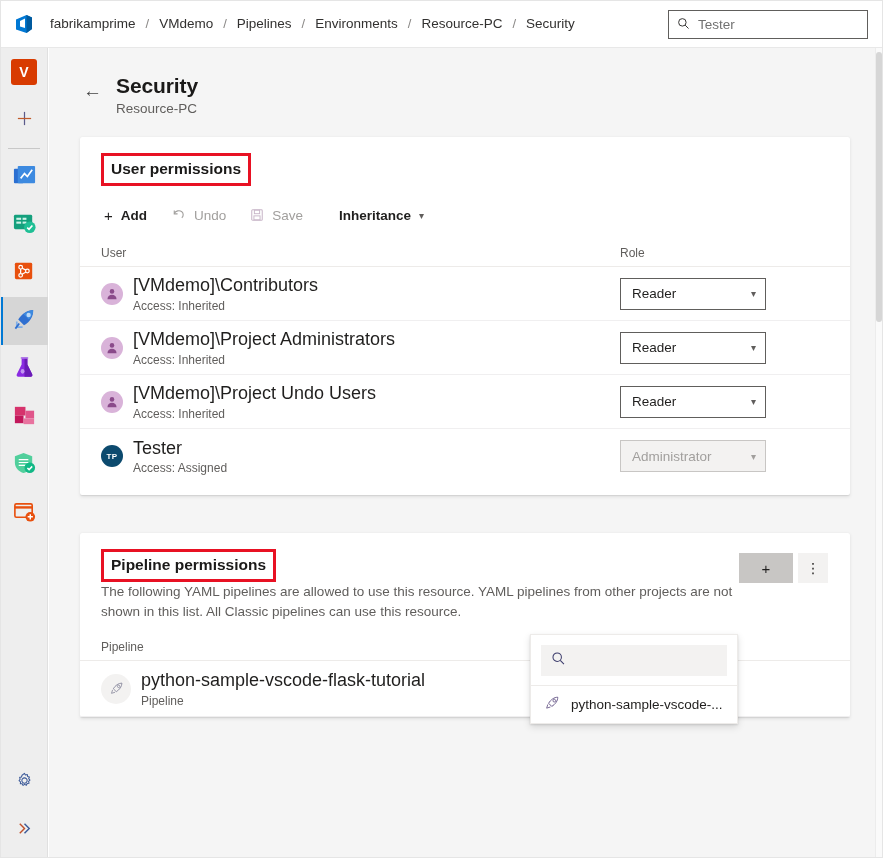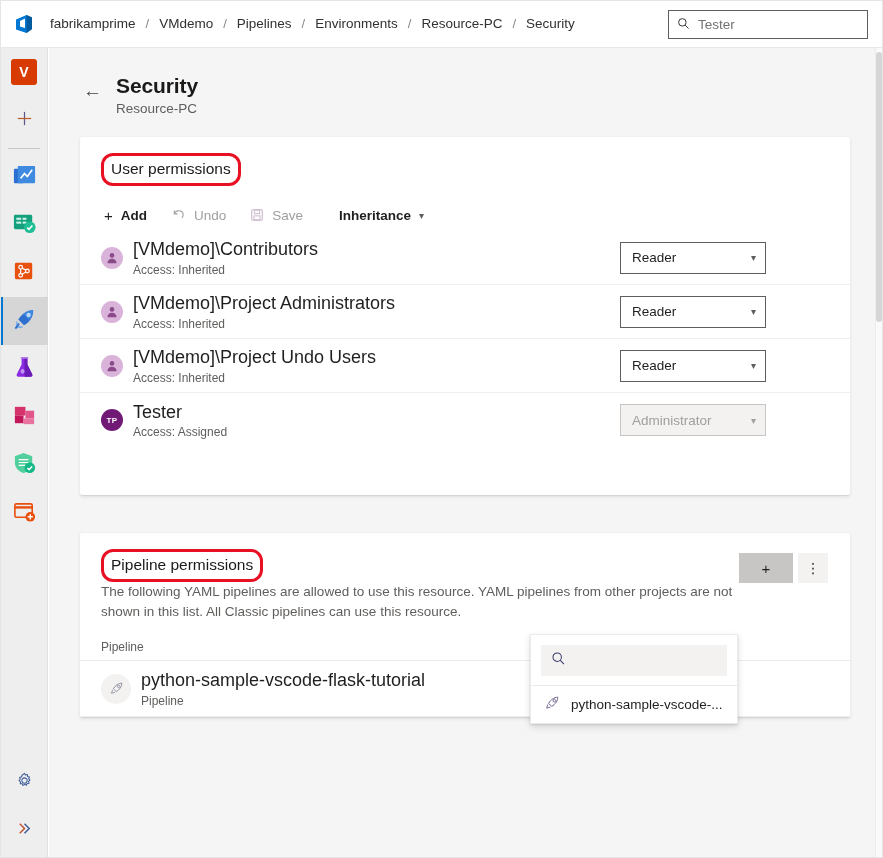--- a/index.html
+++ b/index.html
@@ -61,21 +61,21 @@
   .page-title { font-size: 21px; font-weight: 600; color: #1b1a19; letter-spacing: -0.1px; }
   .page-sub { font-size: 13.5px; color: #605e5c; margin-top: 3px; }
 
   .card {
     position: absolute; left: 31px; width: 770px; background: #fff;
     border-radius: 2px; box-shadow: 0 1.6px 3.6px rgba(0,0,0,.09), 0 0.3px 0.9px rgba(0,0,0,.07);
   }
   #card-users { top: 89px; height: 358px; }
   #card-pipes { top: 485px; height: 184px; }
 
-  .sect-title { font-size: 15.5px; color: #1b1a19; font-weight: 400; border-radius: 12px; }
+  .sect-title { font-size: 15.5px; color: #1b1a19; font-weight: 700; }
   .hl-red { border: 3px solid #e81123; padding: 4px 7px 5px 7px; display: inline-block; }
 
   
   .cmdbar { display: flex; align-items: center; gap: 0px; margin-top: 14px; }
   .cmd {
     display: flex; align-items: center; gap: 8px;
     padding: 7px 12px; font-size: 13.5px; color: #201f1e; cursor: pointer;
     background: transparent; border: none; font-family: inherit;
   }
   .cmd.disabled { color: #a19f9d; cursor: default; }
@@ -94,21 +94,21 @@
   .row:last-child { border-bottom: none; }
   .ident { display: flex; align-items: center; gap: 10px; padding-left: 21px; width: 540px; }
   .ident-txt .n { font-size: 18px; color: #201f1e; line-height: 1.25; }
   .ident-txt .a { font-size: 12px; color: #605e5c; margin-top: 2px; }
 
   .grpavatar {
     width: 22px; height: 22px; border-radius: 50%; background: #d9b3d9;
     display: flex; align-items: center; justify-content: center; flex: none;
   }
   .initavatar {
-    width: 22px; height: 22px; border-radius: 50%; background: #701a75;
+    width: 22px; height: 22px; border-radius: 50%; background: #0c4a6e;
     color: #fff; font-size: 8px; font-weight: 600;
     display: flex; align-items: center; justify-content: center; flex: none;
     letter-spacing: .3px;
   }
   .pipeavatar {
     width: 30px; height: 30px; border-radius: 50%; background: #f3f2f1;
     display: flex; align-items: center; justify-content: center; flex: none;
   }
 
   .rolecell { width: 200px; }
@@ -361,20 +361,24 @@
               </svg>
           </span>
           <span>Save</span>
         </button>
         <button class="cmd" style="margin-left:12px;">
           <span class="cmd-strong">Inheritance</span>
           <span class="chev">▾</span>
         </button>
       </div>
 
+      <div class="thead" style="margin-top: 8px;">
+        <div class="th-user">User</div>
+        <div class="th-role">Role</div>
+      </div>
 
       <div class="row">
         <div class="ident">
           <div class="grpavatar">
             <svg width="14" height="14" viewBox="0 0 16 16">
                 <circle cx="8" cy="5" r="2.6" fill="#8a4a8a"></circle>
                 <path d="M2.8 14 C2.8 10.6 5.1 8.8 8 8.8 C10.9 8.8 13.2 10.6 13.2 14 Z" fill="#8a4a8a"></path>
               </svg>
           </div>
           <div class="ident-txt">

